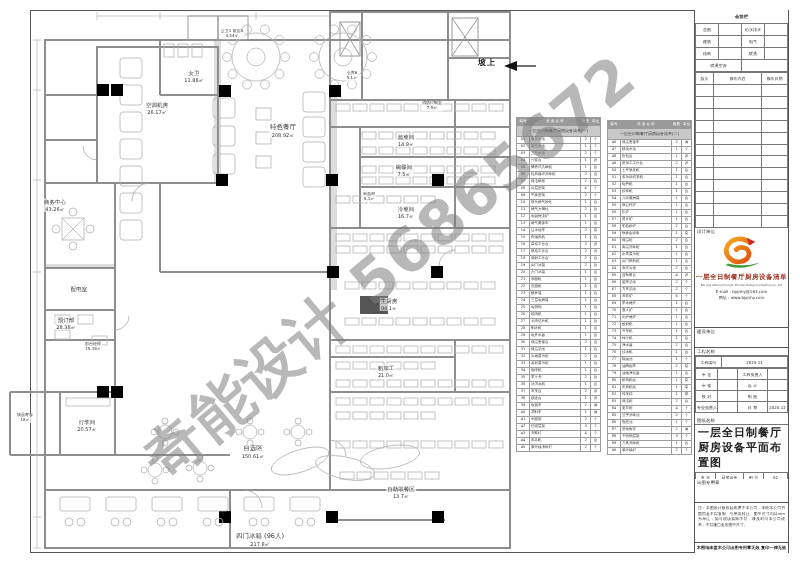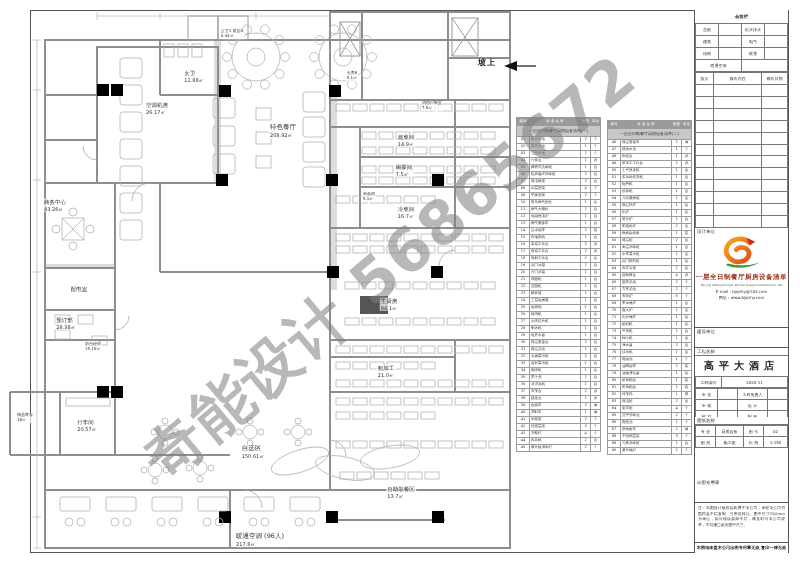--- a/index.html
+++ b/index.html
@@ -12,21 +12,21 @@
   #plan-svg{left:0;top:0;z-index:1}
   .wall{stroke:#8e8e8e;stroke-width:2;fill:none}
   .wall-thin{stroke:#9a9a9a;stroke-width:1;fill:none}
   .f{stroke:#b3b3b3;stroke-width:.8;fill:none}
   .fd{fill:#555;stroke:none}
   .col{fill:#000;stroke:none}
   .dim{stroke:#aaa;stroke-width:.6;fill:none}
   .arc{stroke:#a8a8a8;stroke-width:.8;fill:none}
   .poche{fill:#ddd;stroke:none}
   
-  .rl{position:absolute;transform:translate(-50%,-50%);font-size:5.5px;line-height:1.2;color:#333;background:rgba(255,255,255,.72);padding:0 1px;z-index:2;white-space:nowrap}
+  .rl{position:absolute;transform:translate(-50%,-50%);text-align:center;font-size:5.5px;line-height:1.2;color:#333;background:rgba(255,255,255,.72);padding:0 1px;z-index:2;white-space:nowrap}
   .rl .ra{display:block;font-size:5px}
   .rl.big{font-size:6.5px}
   .rl.tiny{font-size:4px}
   .rl.tiny .ra{font-size:4px}
   .slope{position:absolute;left:478px;top:57px;font-size:8px;font-weight:bold;color:#111;z-index:2;letter-spacing:1px}
   
   .watermark{left:390px;top:268px;transform:translate(-50%,-50%) rotate(-40deg);font-size:60px;font-weight:700;letter-spacing:2px;color:rgba(125,125,125,.55);white-space:nowrap;z-index:5;pointer-events:none}
   
   .equip{z-index:2;background:#fff}
   .equip table{border-collapse:collapse;table-layout:fixed;width:100%}
@@ -423,21 +423,21 @@
 <div class="rl" style="left:389px;top:304px"><span class="rn">主厨房</span><span class="ra">94.1㎡</span></div>
 <div class="rl" style="left:386px;top:371px"><span class="rn">粗加工</span><span class="ra">21.0㎡</span></div>
 <div class="rl" style="left:55px;top:205px"><span class="rn">商务中心</span><span class="ra">43.26㎡</span></div>
 <div class="rl" style="left:79px;top:289px"><span class="rn">配电室</span></div>
 <div class="rl" style="left:66px;top:323px"><span class="rn">预订部</span><span class="ra">28.38㎡</span></div>
 <div class="rl tiny" style="left:93px;top:347px"><span class="rn">前台经理</span><span class="ra">15.18㎡</span></div>
 <div class="rl tiny" style="left:25px;top:418px"><span class="rn">物品寄存</span><span class="ra">18㎡</span></div>
 <div class="rl" style="left:87px;top:425px"><span class="rn">行李间</span><span class="ra">20.57㎡</span></div>
 <div class="rl big" style="left:253px;top:452px"><span class="rn">自选区</span><span class="ra">150.61㎡</span></div>
 <div class="rl" style="left:401px;top:492px"><span class="rn">自助取餐区</span><span class="ra">13.7㎡</span></div>
-<div class="rl big" style="left:260px;top:540px"><span class="rn">暖通空调 (96人)</span><span class="ra">217.8㎡</span></div>
+<div class="rl big" style="left:260px;top:540px"><span class="rn">四门冰箱 (96人)</span><span class="ra">217.8㎡</span></div>
 <div class="slope"><span>坡上</span></div>
 
 <div class="abs watermark">奇能设计 56865672</div>
 
 <div class="abs equip" style="left:516px;top:117px;width:85px">
   <table>
     <thead>
       <tr>
         <th style="width:13px">编号</th>
         <th>设 备 名 称</th>
@@ -1136,21 +1136,20 @@
     <div class="web">网址：www.bjqnhy.com</div>
   </div>
 </div>
 
 <div class="abs tblock box" style="top:328px;height:20px">
   <div class="lbl">建设单位</div>
 </div>
 
 <div class="abs tblock" style="top:348px">
   <div class="lbl" style="border-bottom:.5px solid #777">工程名称</div>
-  <div class="proj-name">高平大酒店</div>
   <table class="tb">
     <tbody>
         <tr>
       <td style="width:26px">工程编号</td>
       <td>2020-11</td>
     </tr>
   </tbody>
     </table>
   <table class="tb">
     <tbody>
@@ -1177,20 +1176,24 @@
           <td></td>
           <td>日 期</td>
           <td>2020.12</td>
         </tr>
   </tbody>
     </table>
 </div>
 
 <div class="abs tblock" style="top:417px">
   <div class="lbl" style="border-bottom:.5px solid #777">图纸名称</div>
+  <div class="dwg-title">
+    <div>一层全日制餐厅</div>
+    <div>厨房设备平面布置图</div>
+  </div>
   <table class="tb">
     <tbody>
         <tr>
           <td style="width:20px">专 业</td>
           <td style="width:28px">厨房设备</td>
           <td style="width:20px">图 号</td>
           <td>02</td>
         </tr>
     <tr>
           <td>图 别</td>

